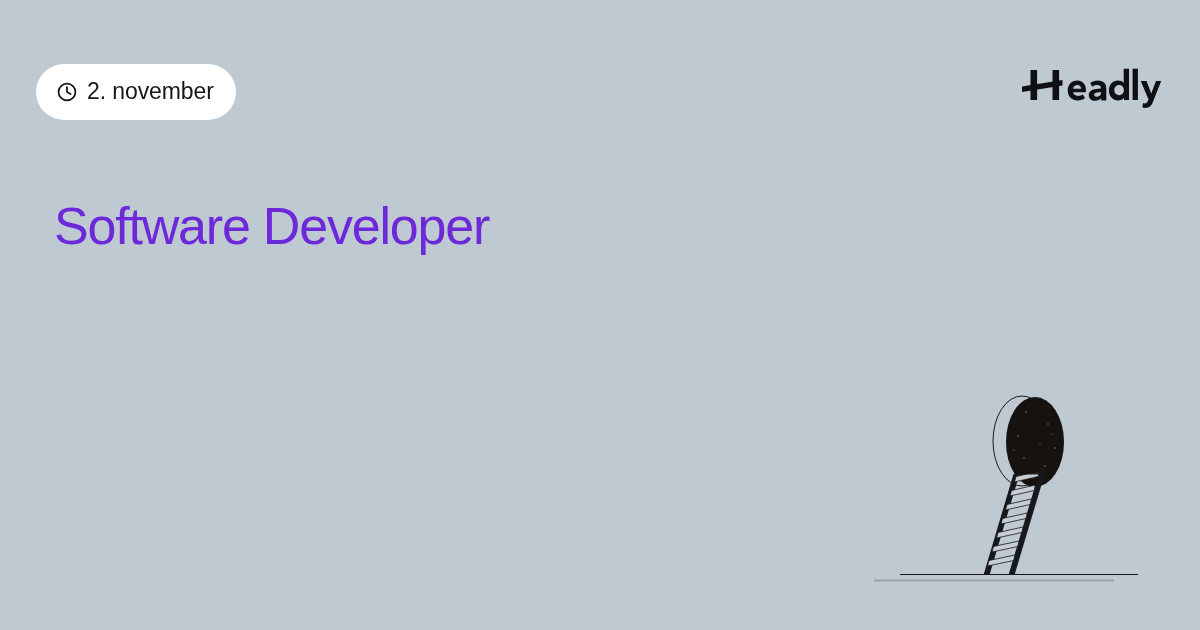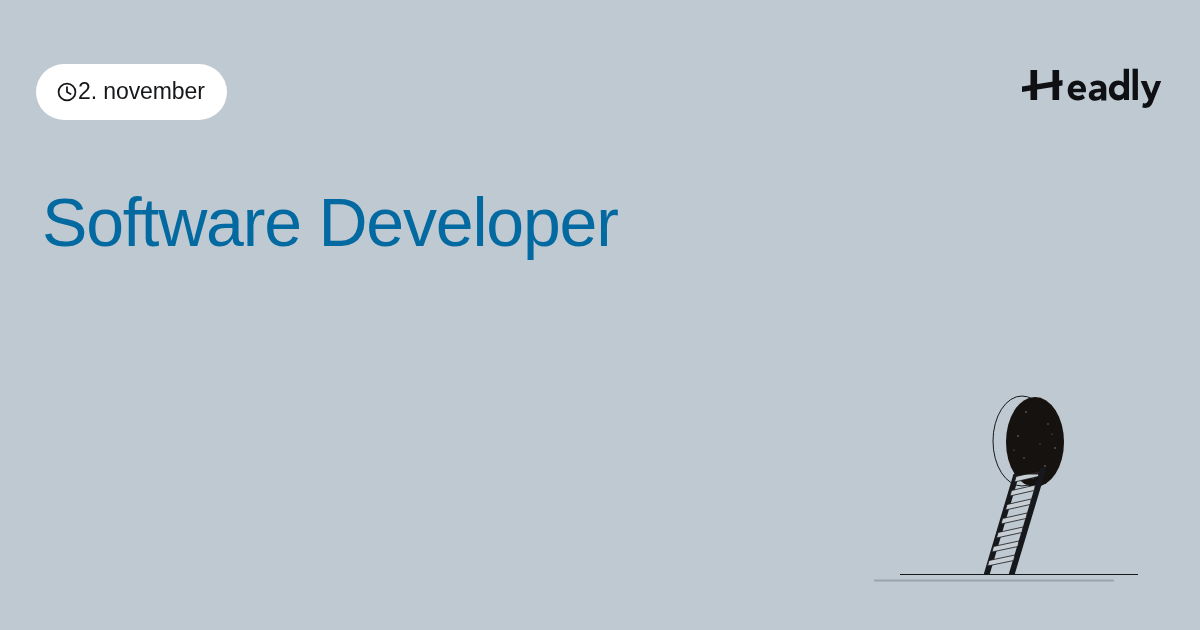--- a/index.html
+++ b/index.html
@@ -22,20 +22,21 @@
   }
 
   
   #date-badge {
     position: absolute;
     left: 36px;
     top: 64px;
     height: 56px;
     display: flex;
     align-items: center;
+    gap: 9px;
     padding: 0 22px 0 20px;
     background: #ffffff;
     border-radius: 28px;
     box-sizing: border-box;
   }
   #clock-icon {
     width: 22px;
     height: 22px;
     display: block;
     flex: 0 0 auto;
@@ -65,26 +66,26 @@
     clip: rect(0 0 0 0);
     white-space: nowrap;
   }
 
   
   #headline {
     position: absolute;
     left: 38px;
     top: 182px;
     width: 1030px;
-    margin: 4px;
+    margin: 16px;
     font-weight: 400;
-    font-size: 68px;
+    font-size: 52px;
     line-height: 1.08;
     letter-spacing: -1.2px;
-    color: #0369a1;
+    color: #6d28d9;
   }
 
   
   #illustration {
     position: absolute;
     left: 862px;
     top: 388px;
     width: 312px;
     height: 202px;
   }

